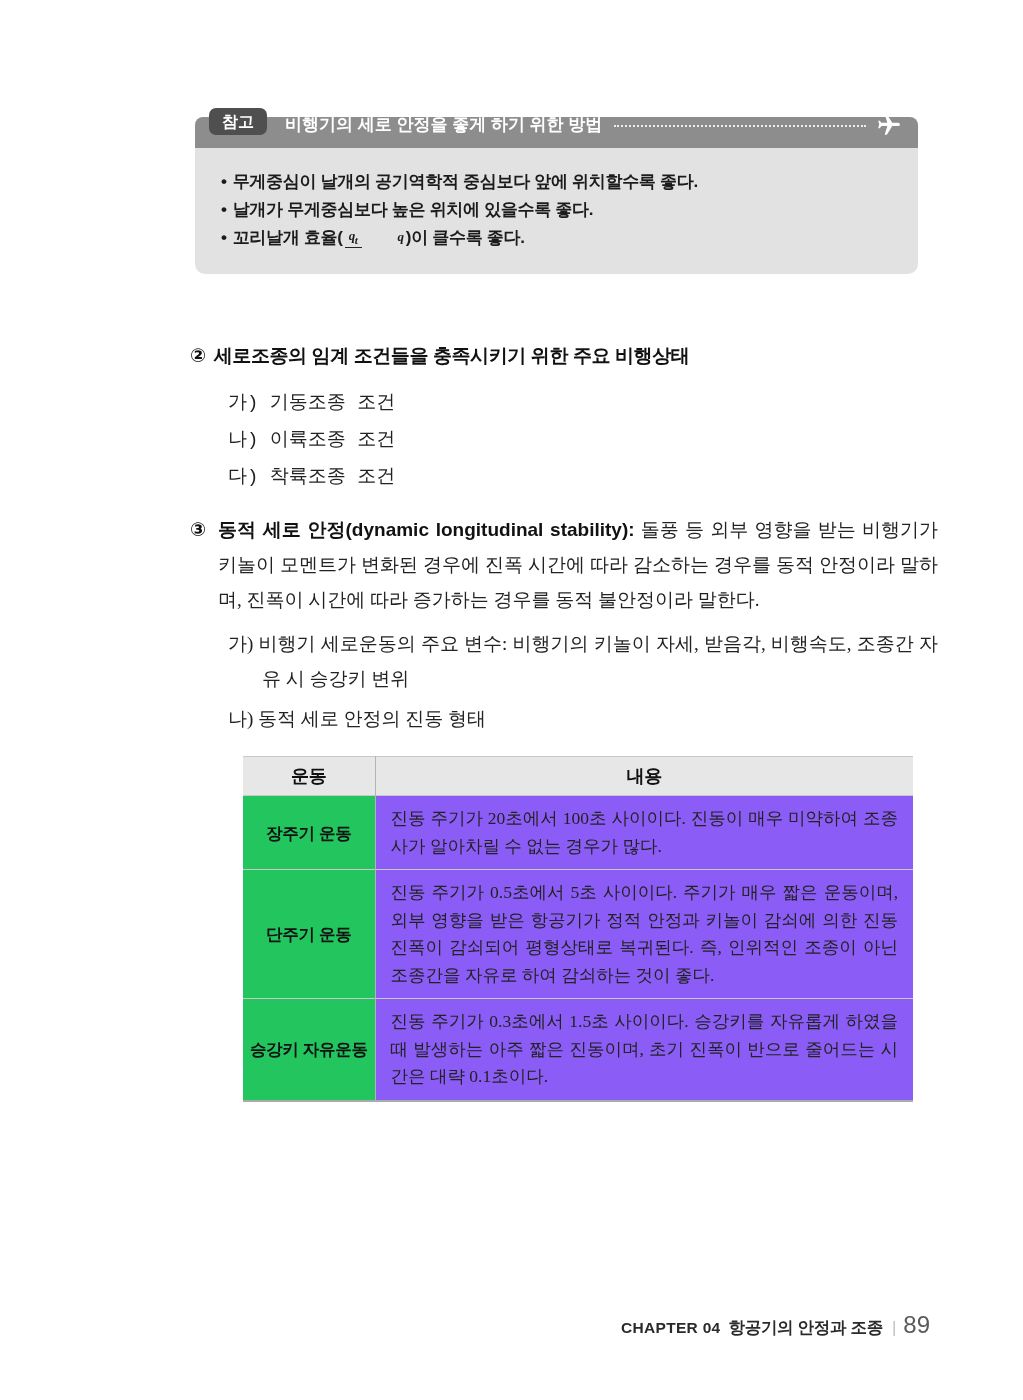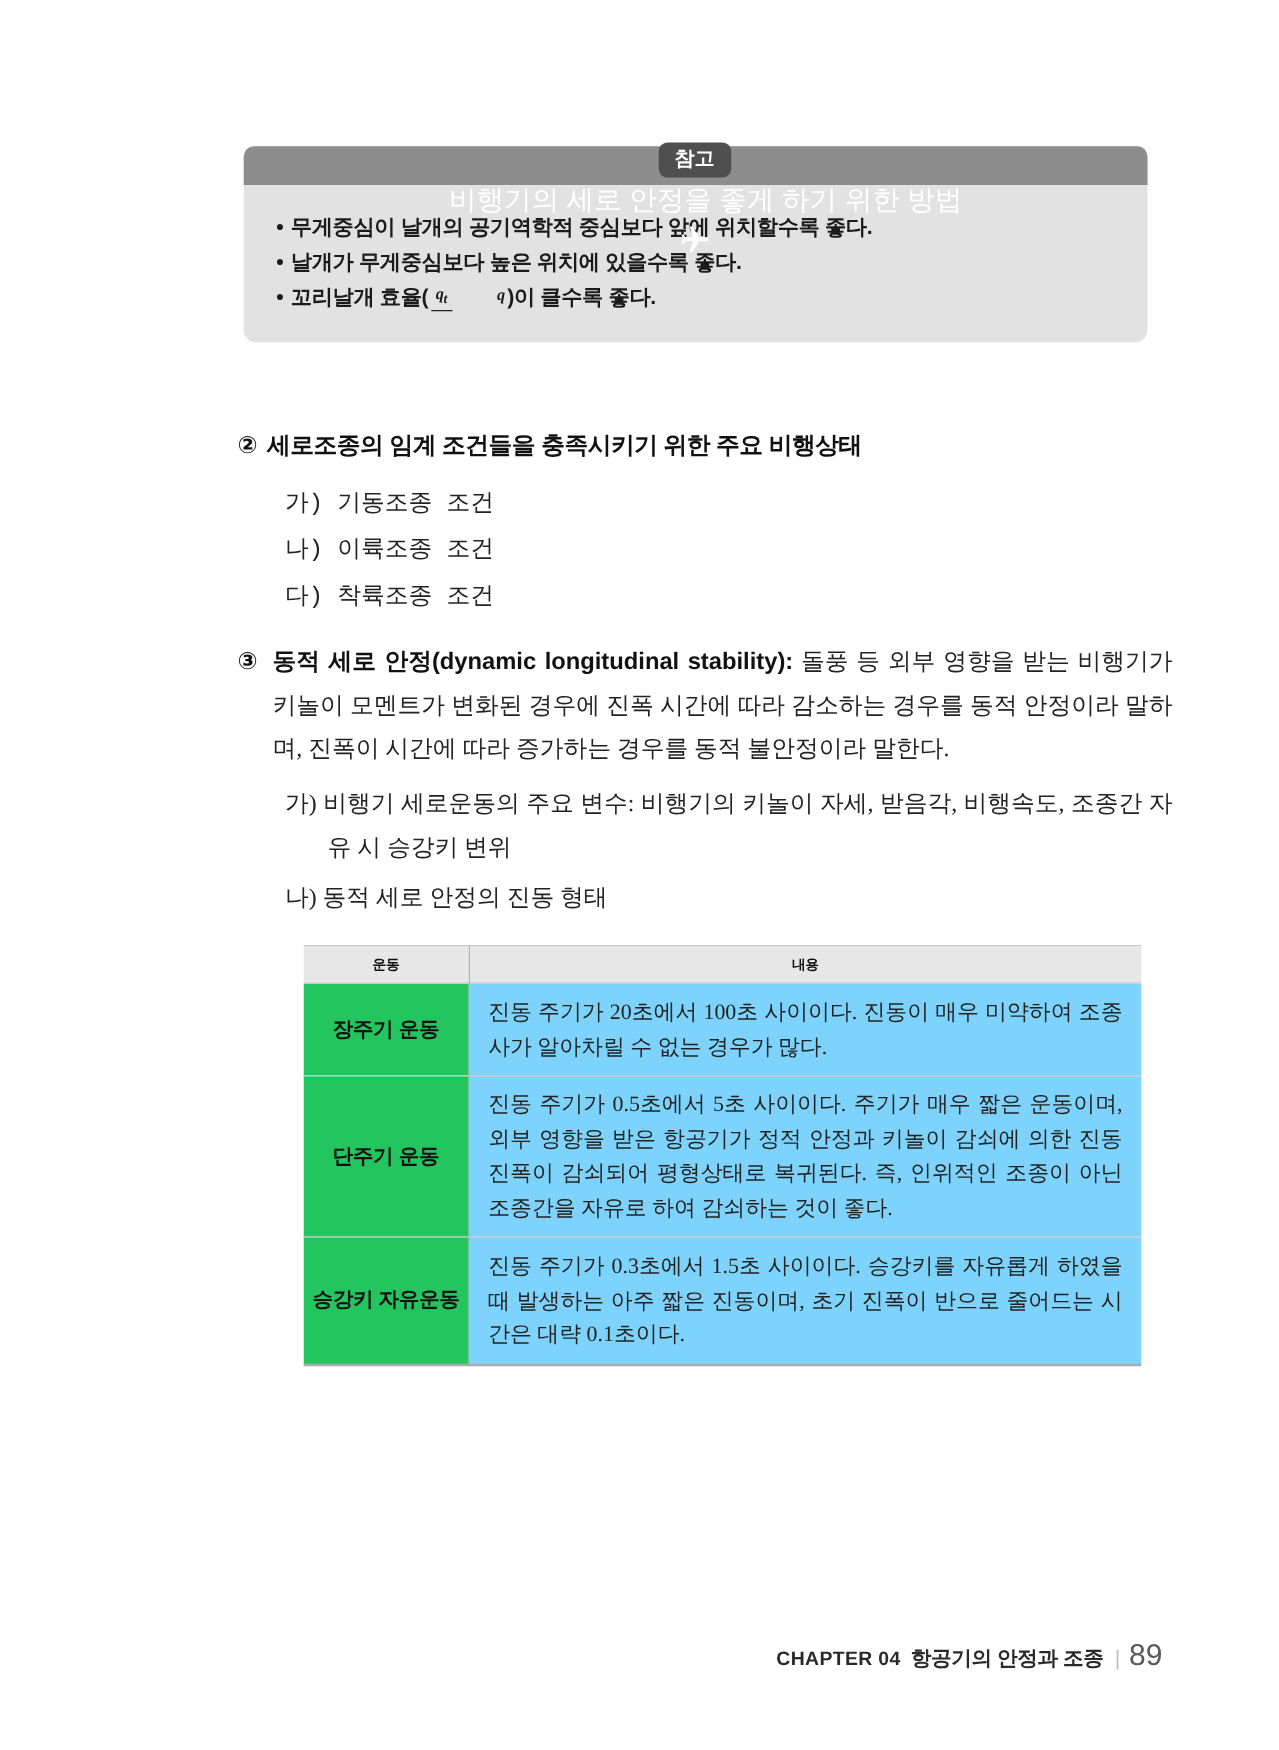--- a/index.html
+++ b/index.html
@@ -9,29 +9,29 @@
     font-family:"Liberation Sans","DejaVu Sans",sans-serif; color:#1c1c1c;
   }
 
   
   .ref-box {
     position:absolute; left:195px; top:117px; width:723px;
     background:#e2e2e2; border-radius:10px; padding-bottom:18px;
   }
   .ref-header {
     background:#8d8d8d; height:31px; border-radius:8px 8px 0 0;
-    display:flex; align-items:center; padding:0 16px 16px 14px;flex-direction:column;
+    display:flex; align-items:center; padding:0 16px 16px 14px;
   }
   .ref-badge {
     background:#4f4f4f; color:#fff; font-weight:bold; font-size:16px;
     padding:5px 13px; border-radius:7px; position:relative; top:-3px;
     line-height:1.1; flex:0 0 auto;
   }
   .ref-title {
-    color:#ffffff; font-weight:normal; font-size:22px; margin-left:18px;
+    color:#ffffff; font-weight:bold; font-size:17px; margin-left:18px;
     white-space:nowrap; flex:0 0 auto;
   }
   .ref-dots {
     flex:1 1 auto; height:1px; margin:2px 10px 0 12px;
     border-bottom:2px dotted rgba(255,255,255,.85);
   }
   .plane-icon { flex:0 0 auto; width:26px; height:26px; }
   .plane-icon svg { width:26px; height:26px; fill:#ffffff; transform:rotate(90deg); }
   .ref-body { padding:20px 24px 4px 26px; }
   .ref-bullet {
@@ -75,31 +75,31 @@
     color:#222; line-height:35px; padding-left:72px; text-indent:-34px;
     text-align:justify; margin-bottom:5px;
   }
 
   
   .osc-table {
     margin:20px 0 0 53px; width:670px; border-collapse:collapse;
     border-top:1px solid #c6c6c6; border-bottom:2px solid #aaaaaa;
   }
   .osc-table th {
-    background:#e7e7e7; font-weight:bold; font-size:11px; color:#111;
+    background:#e7e7e7; font-weight:bold; font-size:18px; color:#111;
     padding:7px 6px; letter-spacing:-0.3px;
   }
   .osc-table td, .osc-table th { border-top:1px solid #c9c9c9; }
   .osc-table .col-label { width:132px; border-right:1px solid #b4b4b4; }
   .osc-table td.label-cell {
     background:#22c55e; text-align:center; font-weight:bold; font-size:16.5px;
     color:#111; padding:8px 6px; letter-spacing:-0.3px; line-height:24px;
   }
   .osc-table td.content-cell {
-    background:#7dd3fc; padding:9px 15px;
+    background:#8b5cf6; padding:9px 15px;
     font-family:"Liberation Serif","DejaVu Serif",serif; font-size:17.5px;
     color:#222; line-height:27.5px; text-align:justify;
   }
 
   
   .page-footer {
     position:absolute; top:1311px; right:93px;
     display:flex; align-items:baseline; white-space:nowrap;
   }
   .footer-chapter { font-weight:bold; font-size:15.5px; color:#2a2a2a; letter-spacing:0.3px; }

